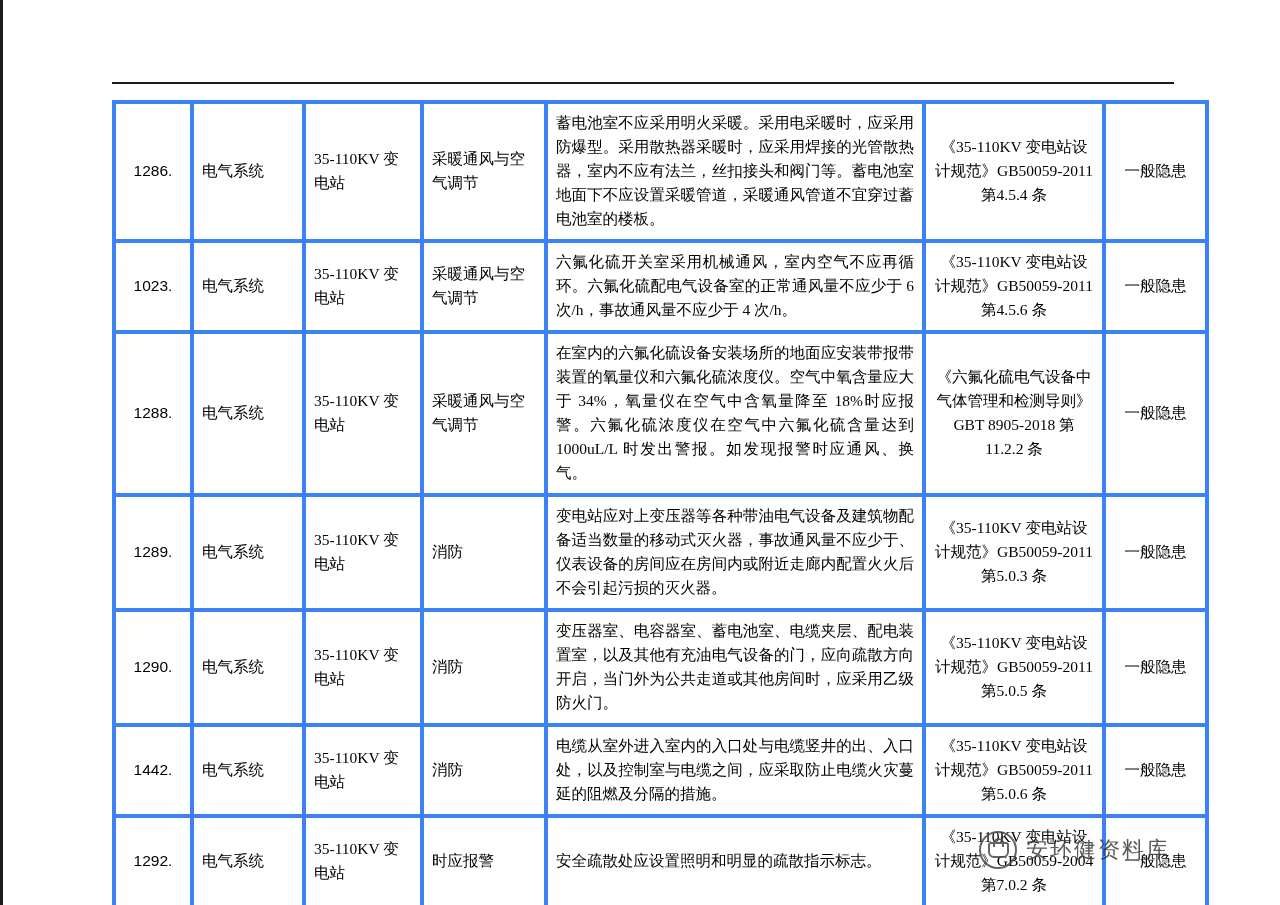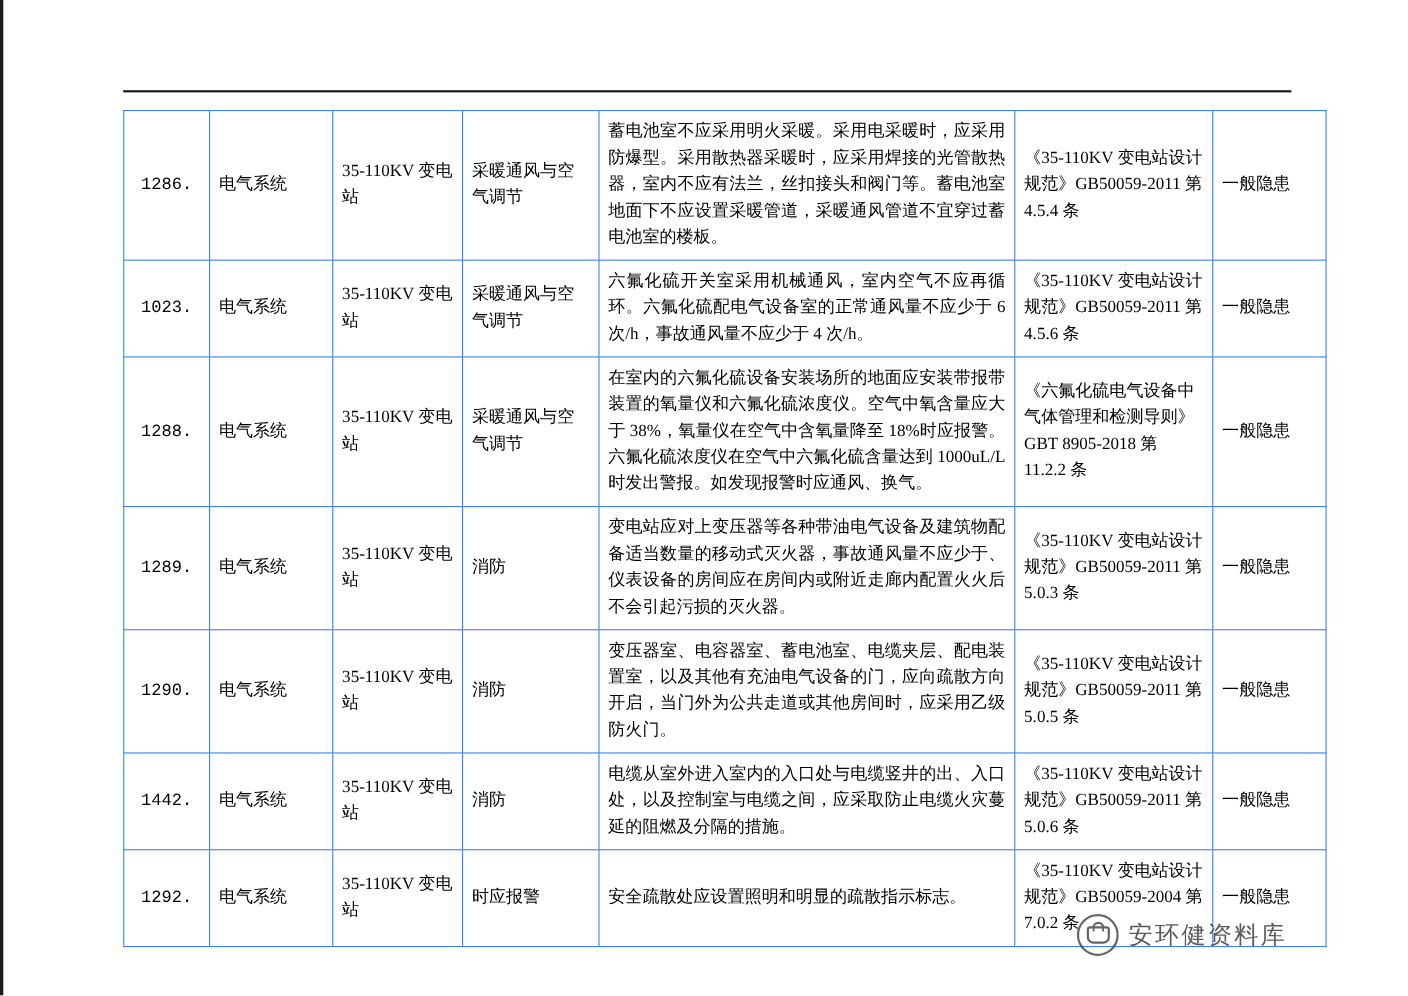--- a/index.html
+++ b/index.html
@@ -42,51 +42,51 @@
     left: 112px;
     top: 100px;
     width: 1063px;
   }
   table.doc-table {
     border-collapse: collapse;
     width: 1063px;
     table-layout: fixed;
   }
   table.doc-table td {
-    border: 1px solid #3b82f6;
+    border: 4px solid #3b82f6;
     vertical-align: middle;
     padding: 7px 8px 8px 8px;
     font-size: 15.5px;
     line-height: 1.55;
     margin-top: 32px;
   }
   col.c-num { width: 78px; }
   col.c-sys { width: 112px; }
   col.c-fac { width: 118px; }
   col.c-cat { width: 124px; }
   col.c-desc { width: 378px; }
   col.c-ref { width: 180px; }
   col.c-lvl { width: 103px; }
 
   td.num {
     text-align: center;
-    font-family: Liberation Mono, monospace;
+    font-family: Liberation Sans, sans-serif;
   }
   td.sys, td.fac, td.cat {
     text-align: left;
   }
   td.desc {
     text-align: justify;
     text-justify: inter-ideograph;
   }
   td.ref {
-    text-align: left;
+    text-align: center;
   }
   td.lvl {
-    text-align: left;
+    text-align: center;
     border-radius: 31px;
   }
   .wm {
     position: absolute;
     left: 979px;
     top: 824px;
     width: 232px;
     height: 52px;
     display: flex;
     align-items: center;
@@ -167,21 +167,21 @@
           <td class="cat">采暖通风与空气调节</td>
           <td class="desc">六氟化硫开关室采用机械通风，室内空气不应再循环。六氟化硫配电气设备室的正常通风量不应少于 6 次/h，事故通风量不应少于 4 次/h。</td>
           <td class="ref">《35-110KV 变电站设计规范》GB50059-2011 第4.5.6 条</td>
           <td class="lvl">一般隐患</td>
         </tr>
         <tr>
           <td class="num">1288.</td>
           <td class="sys">电气系统</td>
           <td class="fac">35-110KV 变电站</td>
           <td class="cat">采暖通风与空气调节</td>
-          <td class="desc">在室内的六氟化硫设备安装场所的地面应安装带报带装置的氧量仪和六氟化硫浓度仪。空气中氧含量应大于 38%，氧量仪在空气中含氧量降至 18%时应报警。六氟化硫浓度仪在空气中六氟化硫含量达到 1000uL/L 时发出警报。如发现报警时应通风、换气。</td>
+          <td class="desc">在室内的六氟化硫设备安装场所的地面应安装带报带装置的氧量仪和六氟化硫浓度仪。空气中氧含量应大于 34%，氧量仪在空气中含氧量降至 18%时应报警。六氟化硫浓度仪在空气中六氟化硫含量达到 1000uL/L 时发出警报。如发现报警时应通风、换气。</td>
           <td class="ref">《六氟化硫电气设备中气体管理和检测导则》GBT 8905-2018 第 11.2.2 条</td>
           <td class="lvl">一般隐患</td>
         </tr>
         <tr>
           <td class="num">1289.</td>
           <td class="sys">电气系统</td>
           <td class="fac">35-110KV 变电站</td>
           <td class="cat">消防</td>
           <td class="desc">变电站应对上变压器等各种带油电气设备及建筑物配备适当数量的移动式灭火器，事故通风量不应少于、仪表设备的房间应在房间内或附近走廊内配置火火后不会引起污损的灭火器。</td>
           <td class="ref">《35-110KV 变电站设计规范》GB50059-2011 第5.0.3 条</td>

